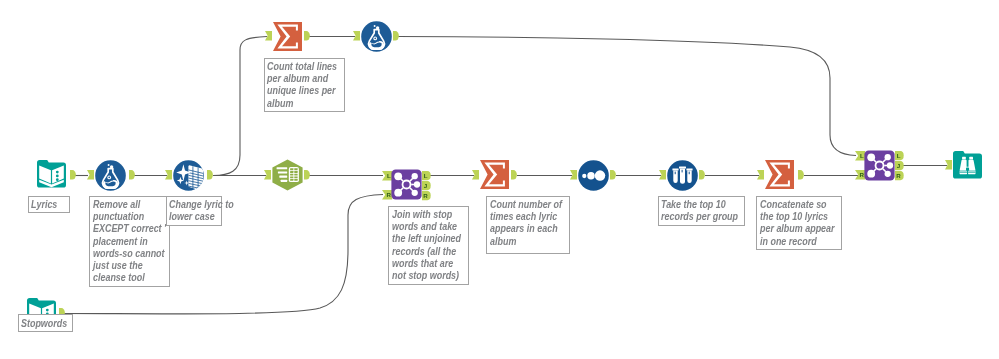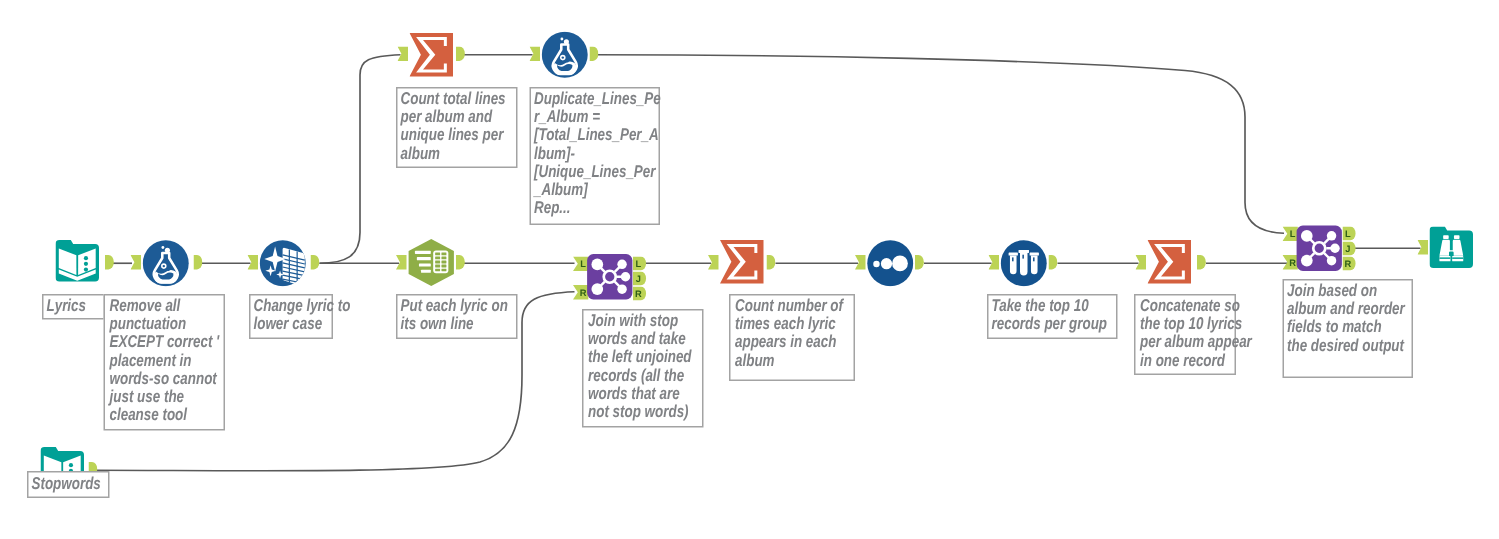--- a/index.html
+++ b/index.html
@@ -365,79 +365,60 @@
       <circle cx="20.3" cy="19.7" r="1.4" fill="#00a096"></circle>
     </svg>
   </div>
   <svg class="tool" style="left:59px;top:308px" width="6" height="11">
       <use href="#out-anchor"></use>
     </svg>
 
   <div class="note" style="left:27.5px;top:195.5px;width:42px;height:17.5px">
       <span>Lyrics</span>
     </div>
-  <div class="note" style="left:69px;top:195.5px;width:81px;height:91.5px">
+  <div class="note" style="left:89px;top:195.5px;width:81px;height:91.5px">
       <span>Remove all
 punctuation
 EXCEPT correct '
 placement in
 words-so cannot
 just use the
 cleanse tool</span>
     </div>
   <div class="note" style="left:165.5px;top:195.5px;width:56px;height:30px">
       <span>Change lyric to
 lower case</span>
     </div>
   <div class="note" style="left:263.5px;top:57.5px;width:81px;height:54.5px">
       <span>Count total lines
 per album and
 unique lines per
 album</span>
     </div>
-  <div class="note" style="left:352.5px;top:57.5px;width:87.5px;height:92px">
-      <span>Duplicate_Lines_Pe
-r_Album =
-[Total_Lines_Per_A
-lbum]-
-[Unique_Lines_Per
-_Album]
-Rep...</span>
-    </div>
-  <div class="note" style="left:263.5px;top:195.5px;width:81.5px;height:30px">
-      <span>Put each lyric on
-its own line</span>
-    </div>
   <div class="note" style="left:388px;top:205.5px;width:81px;height:79px">
       <span>Join with stop
 words and take
 the left unjoined
 records (all the
 words that are
 not stop words)</span>
     </div>
   <div class="note" style="left:486px;top:195.5px;width:84px;height:58px">
       <span>Count number of
 times each lyric
 appears in each
 album</span>
     </div>
   <div class="note" style="left:657.5px;top:195.5px;width:87px;height:30px">
       <span>Take the top 10
 records per group</span>
     </div>
-  <div class="note" style="left:756px;top:195.5px;width:68px;height:54px">
+  <div class="note" style="left:756px;top:195.5px;width:86px;height:54px">
       <span>Concatenate so
 the top 10 lyrics
 per album appear
 in one record</span>
     </div>
-  <div class="note" style="left:854.5px;top:185.5px;width:87px;height:66.5px">
-      <span>Join based on
-album and reorder
-fields to match
-the desired output</span>
-    </div>
   <div class="note" style="left:17.5px;top:314px;width:55px;height:17.5px">
       <span>Stopwords</span>
     </div>
 
 </div>
 
 </body></html>

